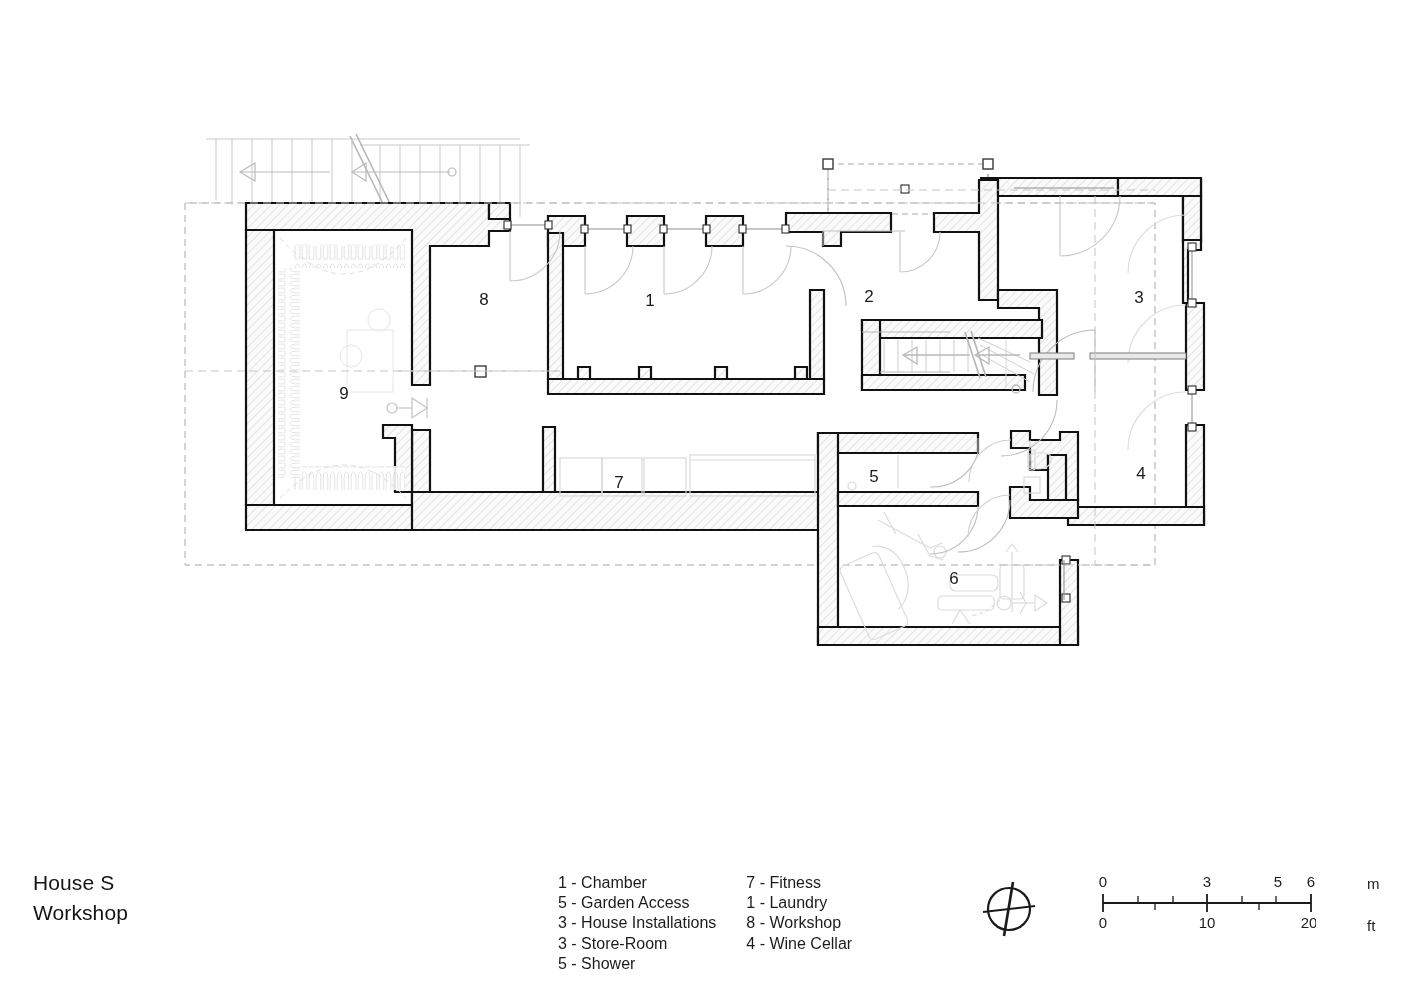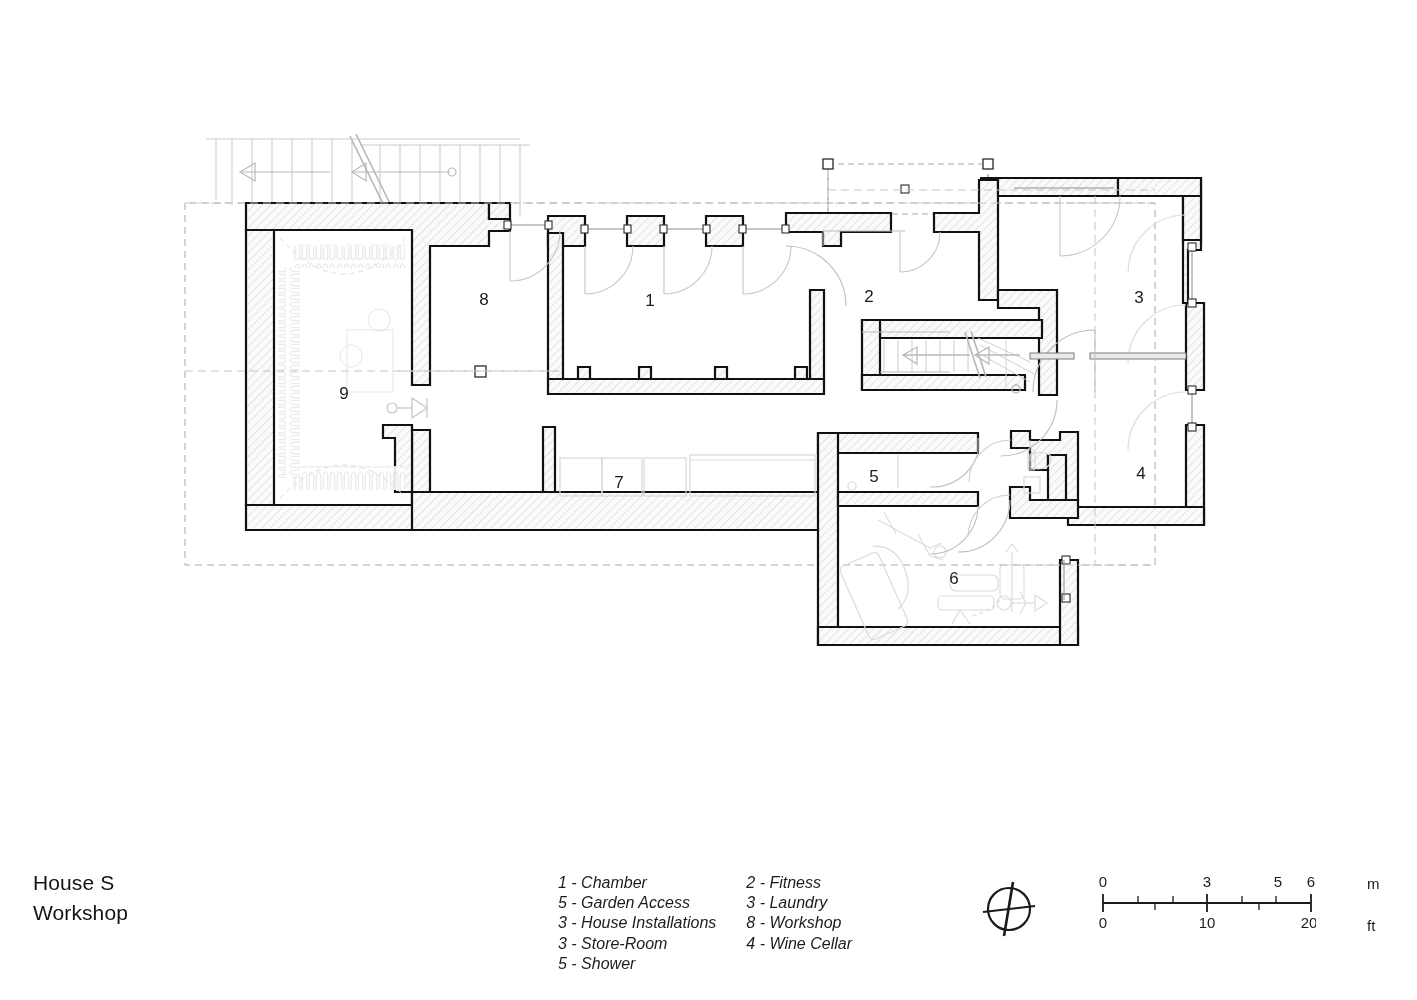--- a/index.html
+++ b/index.html
@@ -35,21 +35,20 @@
 
   .legend {
     position: absolute;
     left: 558px;
     top: 873px;
     display: flex;
     gap: 30px;
     font-size: 16px;
     line-height: 20.2px;
     color: #1c1c1c;
-    font-style: italic;
   }
   .legend-col { display: flex; flex-direction: column; }
   .legend-item { white-space: nowrap; }
 
   .scalebar {
     position: absolute;
     left: 1098px;
     top: 872px;
     width: 218px;
     height: 62px;
@@ -420,22 +419,22 @@
 
   <div class="legend">
     <div class="legend-col">
       <span class="legend-item">1 - Chamber</span>
       <span class="legend-item">5 - Garden Access</span>
       <span class="legend-item">3 - House Installations</span>
       <span class="legend-item">3 - Store-Room</span>
       <span class="legend-item">5 - Shower</span>
     </div>
     <div class="legend-col">
-      <span class="legend-item">2 - Fitness</span>
-      <span class="legend-item">3 - Laundry</span>
+      <span class="legend-item">7 - Fitness</span>
+      <span class="legend-item">1 - Laundry</span>
       <span class="legend-item">8 - Workshop</span>
       <span class="legend-item">4 - Wine Cellar</span>
     </div>
   </div>
 
   <svg class="compass" width="72" height="72" viewBox="0 0 72 72">
     <circle cx="36" cy="36" r="21" fill="none" stroke="#1a1a1a" stroke-width="2.2"></circle>
     <line x1="40" y1="9" x2="31" y2="63" stroke="#1a1a1a" stroke-width="2.6"></line>
     <line x1="10" y1="39" x2="62" y2="33" stroke="#1a1a1a" stroke-width="2"></line>
   </svg>

